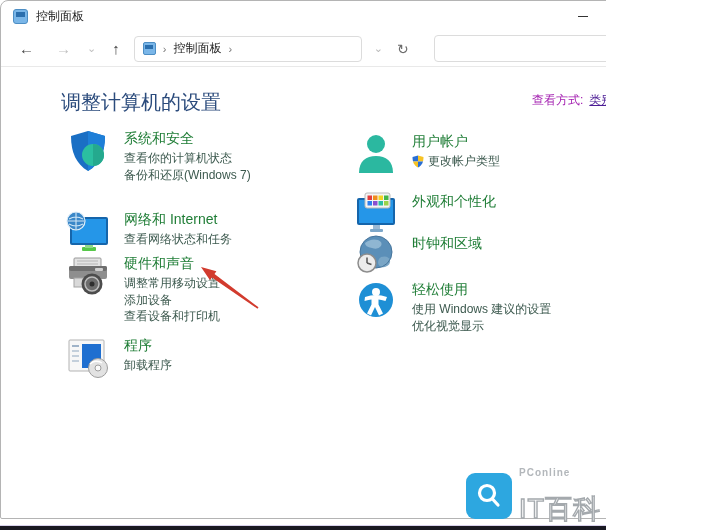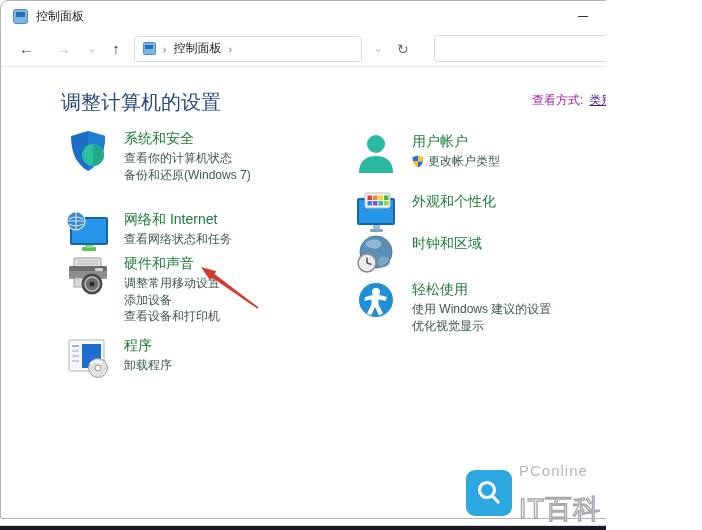--- a/index.html
+++ b/index.html
@@ -55,21 +55,21 @@
   .cat-links{margin-top:3px;}
   .cat-link{font-size:12px;color:#3c594e;line-height:16.5px;cursor:pointer;display:flex;align-items:center;gap:4px;}
 
   
   .red-arrow{position:absolute;left:197px;top:263px;}
 
   
   .watermark{position:absolute;right:5px;bottom:7px;display:flex;align-items:center;gap:7px;z-index:5;}
   .wm-badge{width:46px;height:46px;border-radius:9px;background:#2da7e0;display:flex;align-items:center;justify-content:center;}
   .wm-text{display:flex;flex-direction:column;line-height:1;}
-  .wm-brand{font-size:15px;color:#b3b7bb;letter-spacing:1px;margin-bottom:18px;}
+  .wm-brand{font-size:10px;color:#b3b7bb;letter-spacing:1px;margin-bottom:18px;font-weight:bold;}
   .wm-name{font-size:27px;font-weight:normal;color:#fff;-webkit-text-stroke:1.4px #a4a9ad;letter-spacing:1px;}
 
   .bottom-bar{position:absolute;left:0;right:0;bottom:0;height:5px;background:#191922;border-top:1px solid #d9d2ec;z-index:4;}
 </style>
 </head>
 <body>
 
 <div class="stage">
   <div class="window">
 

